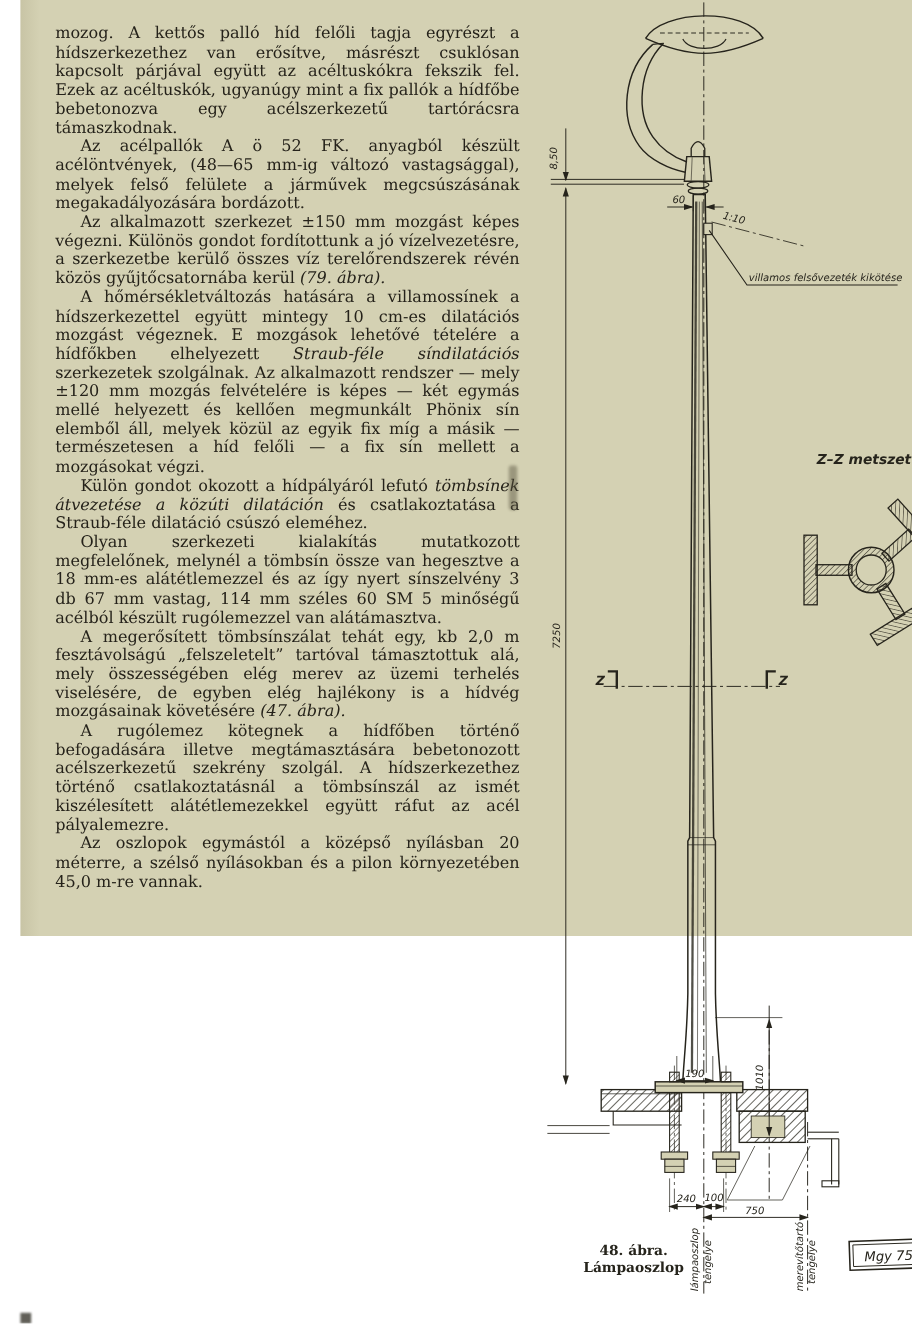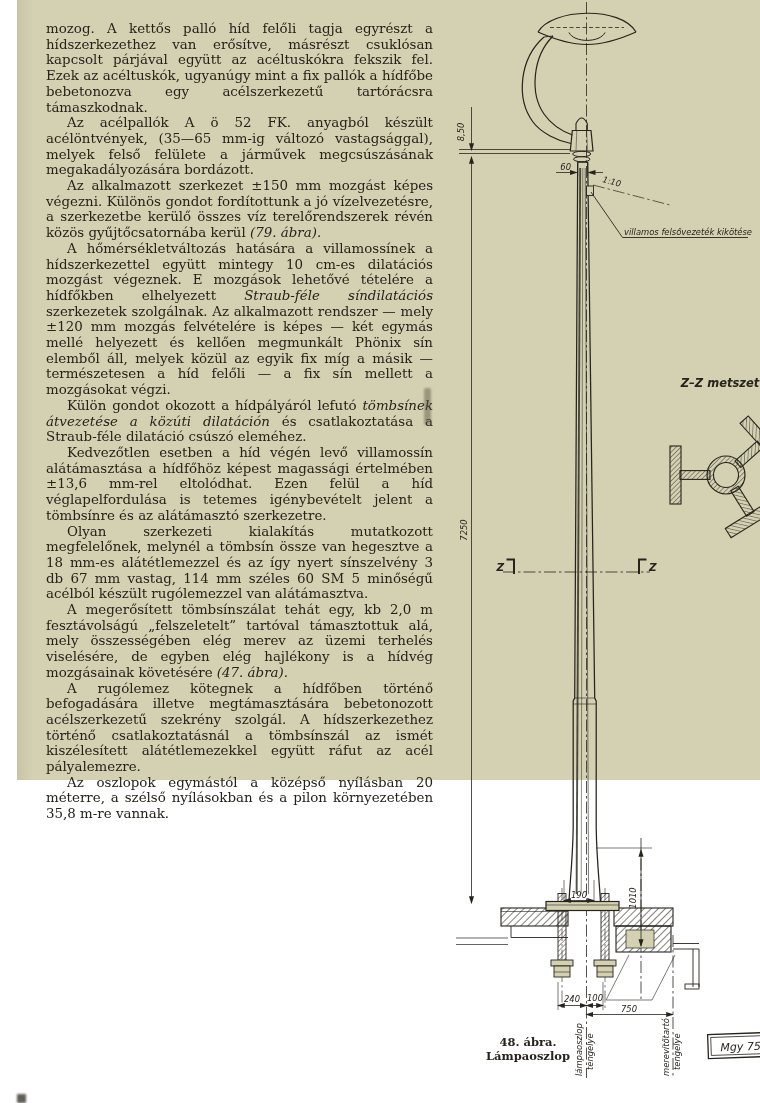--- a/index.html
+++ b/index.html
@@ -24,29 +24,28 @@
   .edge-r{position:absolute;left:756px;top:168px;width:4px;height:50px;background:#1e1c12;opacity:.85;filter:blur(.6px)}
   .edge-b{position:absolute;left:0px;top:1094px;width:9px;height:9px;background:#1e1c12;opacity:.7;filter:blur(1px)}
 </style>
 </head>
 <body>
 
 <div class="page">
 
   <div class="text-col">
       <p class="para noindent"><span>mozog. A kettős palló híd felőli tagja egyrészt a hídszerkezethez van erősítve, másrészt csuklósan kapcsolt párjával együtt az acéltuskókra fekszik fel. Ezek az acéltuskók, ugyanúgy mint a fix pallók a hídfőbe bebetonozva egy acélszerkezetű tartórácsra támaszkodnak.</span></p>
-      <p class="para"><span>Az acélpallók A ö 52 FK. anyagból készült acélöntvények, (35—65 mm-ig változó vastagsággal), melyek felső felülete a járművek megcsúszásának megakadályozására bordázott.</span></p>
+      <p class="para"><span>Az acélpallók A ö 52 FK. anyagból készült acélöntvények, (48—65 mm-ig változó vastagsággal), melyek felső felülete a járművek megcsúszásának megakadályozására bordázott.</span></p>
       <p class="para"><span>Az alkalmazott szerkezet ±150 mm mozgást képes végezni. Különös gondot fordítottunk a jó vízelvezetésre, a szerkezetbe kerülő összes víz terelőrendszerek révén közös gyűjtőcsatornába kerül </span><i>(79. ábra).</i></p>
       <p class="para"><span>A hőmérsékletváltozás hatására a villamossínek a hídszerkezettel együtt mintegy 10 cm-es dilatációs mozgást végeznek. E mozgások lehetővé tételére a hídfőkben elhelyezett </span><i>Straub-féle síndilatációs</i><span> szerkezetek szolgálnak. Az alkalmazott rendszer — mely ±120 mm mozgás felvételére is képes — két egymás mellé helyezett és kellően megmunkált Phönix sín elemből áll, melyek közül az egyik fix míg a másik — természetesen a híd felőli — a fix sín mellett a mozgásokat végzi.</span></p>
       <p class="para"><span>Külön gondot okozott a hídpályáról lefutó </span><i>tömbsínek átvezetése a közúti dilatáción</i><span> és csatlakoztatása a Straub-féle dilatáció csúszó eleméhez.</span></p>
-      <p class="para"><span>Kedvezőtlen esetben a híd végén levő villamossín alátámasztása a hídfőhöz képest magassági értelmében ±13,6 mm-rel eltolódhat. Ezen felül a híd véglapelfordulása is tetemes igénybevételt jelent a tömbsínre és az alátámasztó szerkezetre.</span></p>
       <p class="para"><span>Olyan szerkezeti kialakítás mutatkozott megfelelőnek, melynél a tömbsín össze van hegesztve a 18 mm-es alátétlemezzel és az így nyert sínszelvény 3 db 67 mm vastag, 114 mm széles 60 SM 5 minőségű acélból készült rugólemezzel van alátámasztva.</span></p>
       <p class="para"><span>A megerősített tömbsínszálat tehát egy, kb 2,0 m fesztávolságú „felszeletelt” tartóval támasztottuk alá, mely összességében elég merev az üzemi terhelés viselésére, de egyben elég hajlékony is a hídvég mozgásainak követésére </span><i>(47. ábra).</i></p>
       <p class="para"><span>A rugólemez kötegnek a hídfőben történő befogadására illetve megtámasztására bebetonozott acélszerkezetű szekrény szolgál. A hídszerkezethez történő csatlakoztatásnál a tömbsínszál az ismét kiszélesített alátétlemezekkel együtt ráfut az acél pályalemezre.</span></p>
-      <p class="para"><span>Az oszlopok egymástól a középső nyílásban 20 méterre, a szélső nyílásokban és a pilon környezetében 35,8 m-re vannak.</span></p>
+      <p class="para"><span>Az oszlopok egymástól a középső nyílásban 20 méterre, a szélső nyílásokban és a pilon környezetében 45,0 m-re vannak.</span></p>
     </div>
   <div class="smudge"></div>
   <div class="edge-r"></div>
   <div class="edge-b"></div>
 
   <div class="figure">
   <svg width="345" height="1103" viewBox="0 0 345 1103">
     <defs>
       <pattern id="h1" patternUnits="userSpaceOnUse" width="5" height="5" patternTransform="rotate(45)">
         <line x1="0" y1="0" x2="0" y2="5" stroke="#2b2920" stroke-width="1.2"></line>

